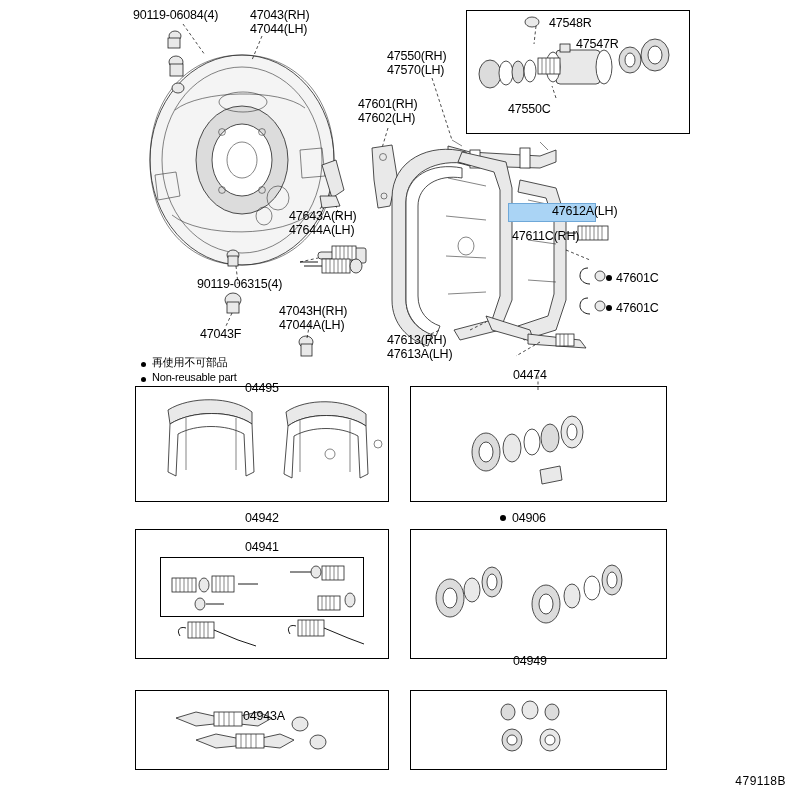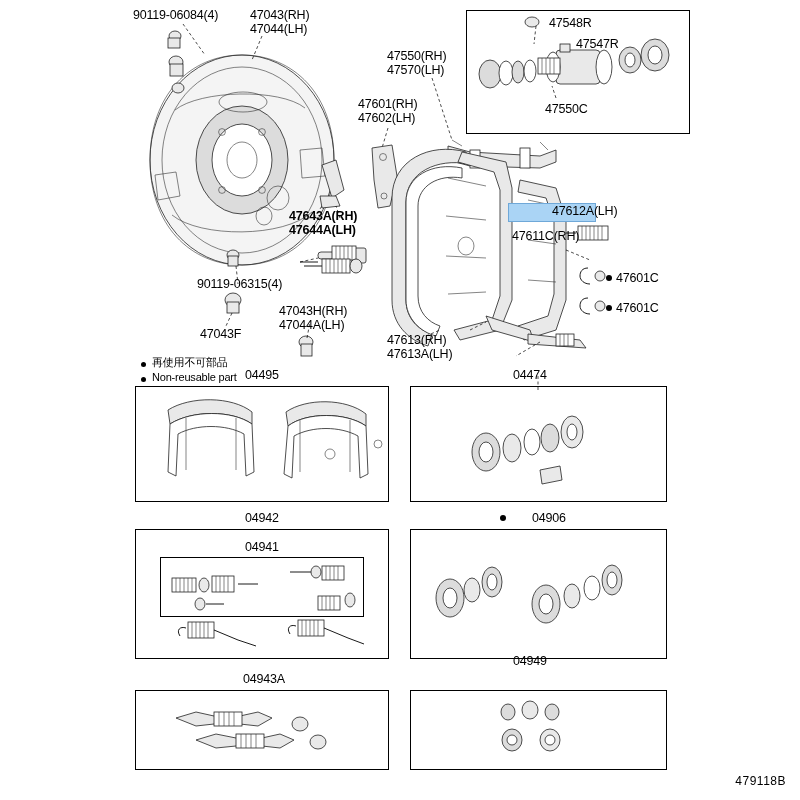--- a/index.html
+++ b/index.html
@@ -437,28 +437,28 @@
   <div class="lbl" style="left:387px; top:50px;">47550(RH)
 47570(LH)</div>
 
   <div class="lbl" style="left:358px; top:98px;">47601(RH)
 47602(LH)</div>
 
   <div class="lbl" style="left:549px; top:17px;">47548R</div>
 
   <div class="lbl" style="left:576px; top:38px;text-align:center;">47547R</div>
 
-  <div class="lbl" style="left:545px; top:103px;">47550C</div>
+  <div class="lbl" style="left:508px; top:103px;">47550C</div>
 
   <div class="lbl" style="left:512px; top:190px;margin-top:40px;">47611C(RH)</div>
 
   <div class="hl" style="left:508px; top:203px; width:86px; height:17px;"></div>
   <div class="lbl" style="left:512px; top:205px;margin-left:40px;">47612A(LH)</div>
 
-  <div class="lbl" style="left:289px; top:210px;font-weight:bold;">47643A(RH)
+  <div class="lbl" style="left:289px; top:210px;">47643A(RH)
 47644A(LH)</div>
 
   <div class="lbl" style="left:197px; top:278px;">90119-06315(4)</div>
 
   <div class="lbl" style="left:279px; top:305px;">47043H(RH)
 47044A(LH)</div>
 
   <div class="lbl" style="left:200px; top:328px;">47043F</div>
 
   <div class="lbl" style="left:387px; top:334px;">47613(RH)
@@ -468,24 +468,24 @@
   <div class="lbl" style="left:616px; top:272px;">47601C</div>
 
   <div class="dot" style="left:606px; top:305px;"></div>
   <div class="lbl" style="left:616px; top:302px;">47601C</div>
 
   <div class="dot" style="left:141px; top:362px; width:5px; height:5px;"></div>
   <div class="lbl jp" style="left:152px; top:356px;">再使用不可部品</div>
   <div class="dot" style="left:141px; top:377px; width:5px; height:5px;"></div>
   <div class="lbl jp" style="left:152px; top:371px;">Non-reusable part</div>
 
-  <div class="lbl" style="left:245px; top:369px;">04495</div>
+  <div class="lbl" style="left:245px; top:382px;">04495</div>
   <div class="lbl" style="left:513px; top:369px;">04474</div>
   <div class="lbl" style="left:245px; top:512px;">04942</div>
   <div class="lbl" style="left:245px; top:541px;">04941</div>
   <div class="dot" style="left:500px; top:515px;"></div>
-  <div class="lbl" style="left:512px; top:512px;margin-left:20px;">04906</div>
-  <div class="lbl" style="left:243px; top:673px;text-align:right;">04943A</div>
+  <div class="lbl" style="left:512px; top:512px;">04906</div>
+  <div class="lbl" style="left:243px; top:710px;text-align:right;">04943A</div>
   <div class="lbl" style="left:513px; top:655px;">04949</div>
 
   <div class="fig-id">479118B</div>
 
 </div>
 
 </body></html>

